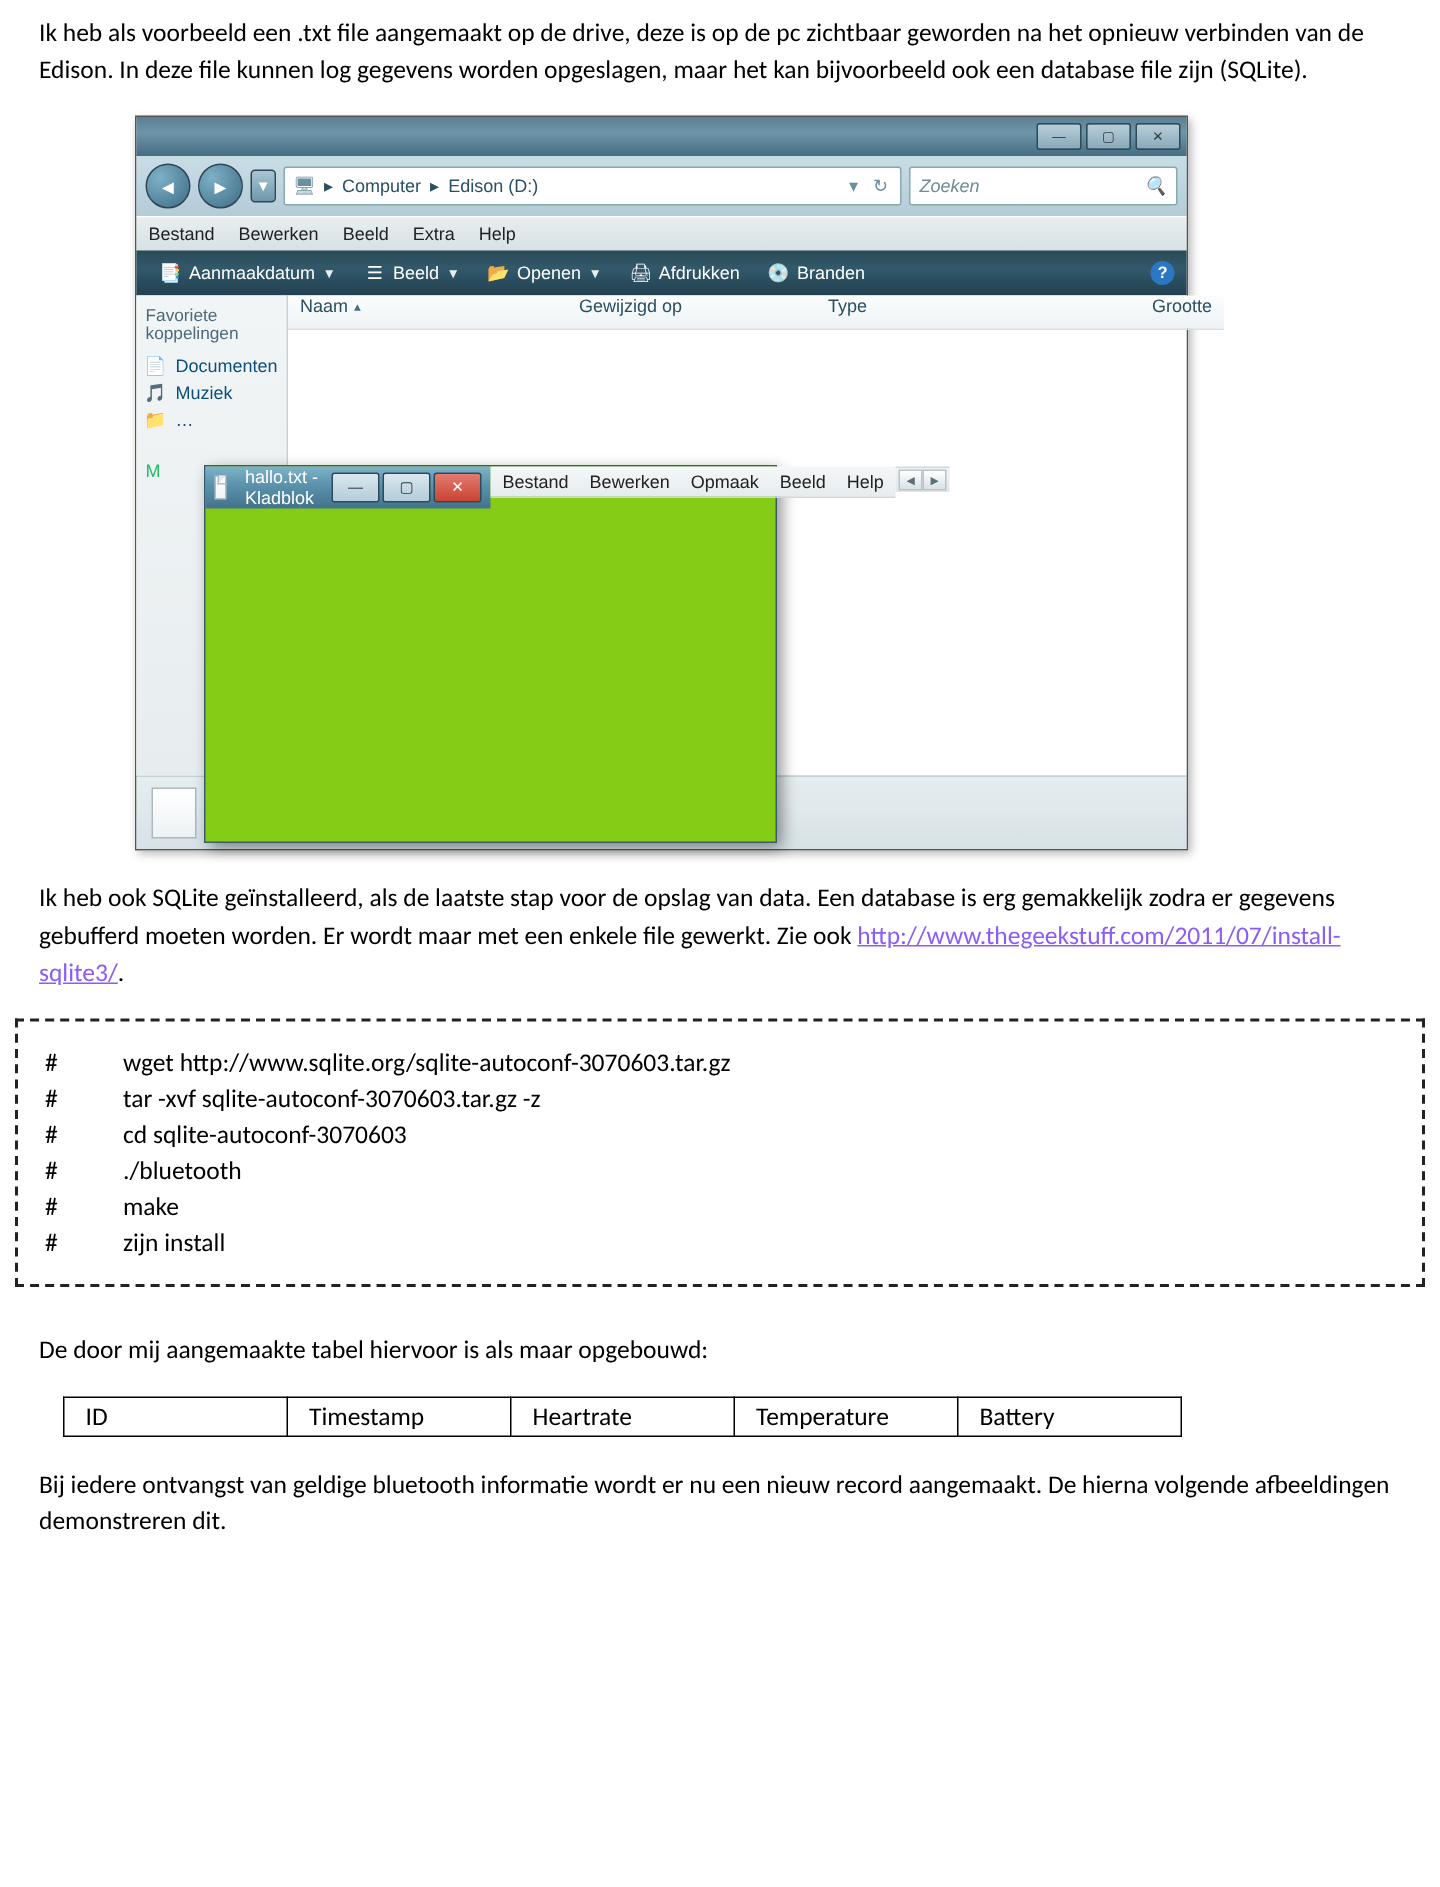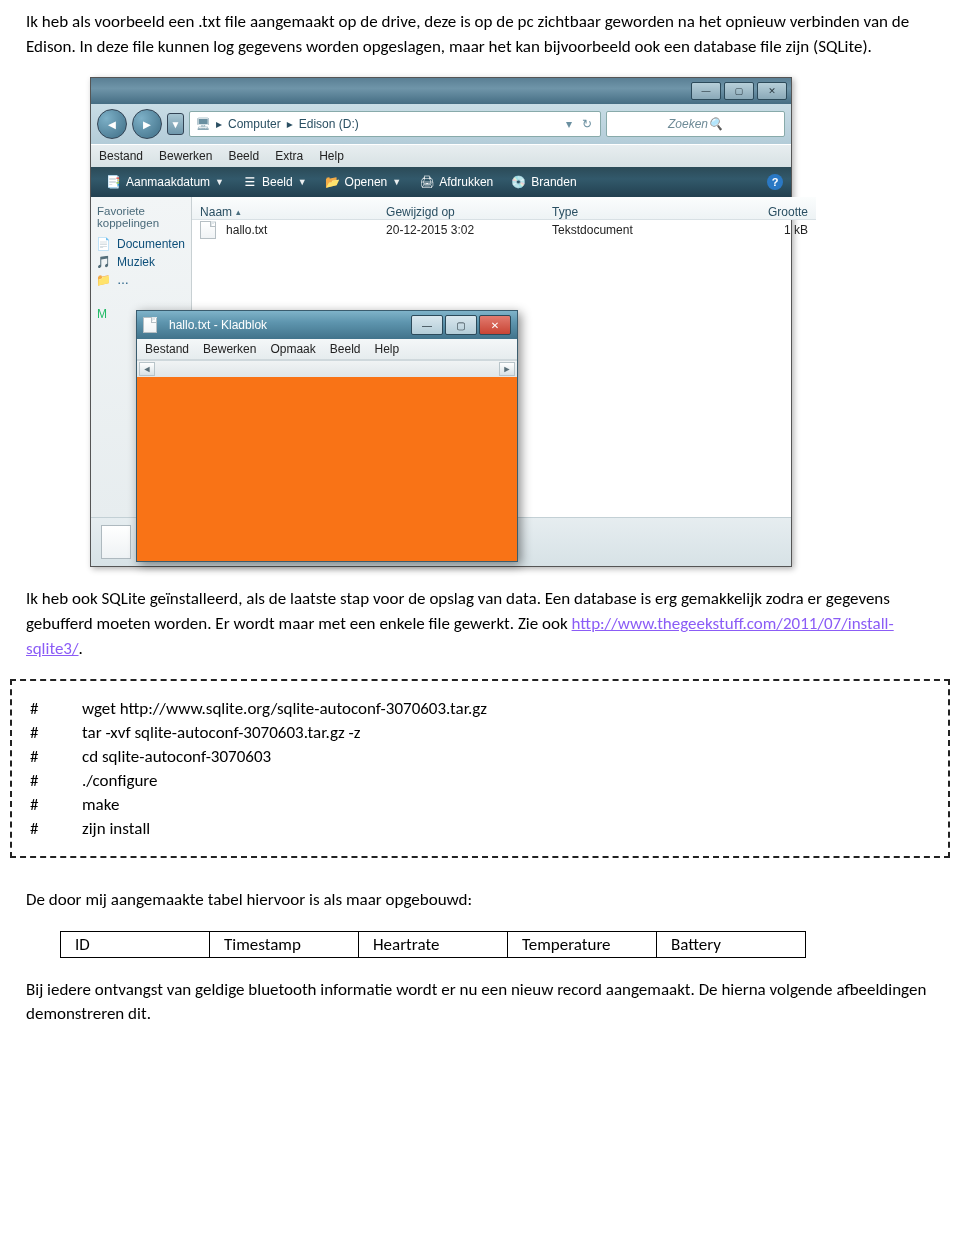--- a/index.html
+++ b/index.html
@@ -98,21 +98,21 @@
     height: 24px;
     background: #fff;
     border: 1px solid #8aa;
     border-radius: 2px;
     display: flex;
     align-items: center;
     padding: 0 6px;
     font-size: 12px;
     color: #6e8b97;
     font-style: italic;
-    justify-content: center;
+    justify-content: space-between;
   }
   .menubar {
     height: 22px;
     background: linear-gradient(#e8eef0,#d7e1e4);
     display: flex;
     align-items: center;
     padding: 0 8px;
     font-size: 12px;
     gap: 16px;
     border-top: 1px solid #fff;
@@ -165,21 +165,21 @@
   .sidebar .more { color: #2b6; margin-top: 18px;}
   .listpane {
     flex: 1;
     font-size: 12px;
     color: #222;
     position: relative;
   }
   .list-header {
     display: flex;
     height: 22px;
-    align-items: flex-end;
+    align-items: flex-start;
     border-bottom: 1px solid #d8e0e4;
     background: linear-gradient(#fbfdfd,#eef3f5);
     font-size: 12px;
     color: #2a4f62;
   }
   .col { padding: 0 8px; }
   .col-name { width: 170px; display: flex; align-items: center; gap: 4px;}
   .col-date { width: 150px; }
   .col-type { width: 150px; }
   .col-size { width: 90px; text-align: right; }
@@ -226,25 +226,25 @@
   .status-lines .lbl { color: #6a8390; }
 
   
   .notepad-window {
     position: absolute;
     left: 86px;
     top: 233px;
     width: 380px;
     height: 250px;
     border: 1px solid #3a5c6e;
-    background: #f97316;
+    background: #84cc16;
     box-shadow: 3px 3px 10px rgba(0,0,0,0.45);
     font-family: "Segoe UI", Tahoma, sans-serif;
     display: flex;
-    flex-direction: column;
+    flex-direction: row;
     z-index: 5;
   }
   .np-titlebar {
     height: 28px;
     background: linear-gradient(#7fb3c9,#5e95ae 40%,#41738b);
     display: flex;
     align-items: center;
     padding: 0 6px;
     color: #fff;
     font-size: 12px;
@@ -300,21 +300,21 @@
     padding: 14px 18px;
     margin: 12px 0 30px 0;
     font-size: 17px;
   }
   .codebox .cline { display: flex; gap: 40px; margin: 3px 0; }
   .codebox .hash { width: 12px; }
 
   
   table.schema {
     border-collapse: collapse;
-    margin: 6px 0 20px 50px;
+    margin: 6px 0 20px 32px;
     font-size: 17px;
   }
   table.schema td {
     border: 1px solid #000;
     padding: 2px 14px;
     min-width: 120px;
   }
 </style>
 </head>
 <body>
@@ -409,29 +409,20 @@
       <div class="listpane">
         <div class="list-header">
           <div class="col col-name">
             <span>Naam</span>
             <span class="sort-caret">▴</span>
           </div>
           <div class="col col-date">Gewijzigd op</div>
           <div class="col col-type">Type</div>
           <div class="col col-size">Grootte</div>
         </div>
-        <div class="list-row">
-          <div class="col col-name">
-            <span class="file-icon"></span>
-            <span>hallo.txt</span>
-          </div>
-          <div class="col col-date">20-12-2015 3:02</div>
-          <div class="col col-type">Tekstdocument</div>
-          <div class="col col-size">1 kB</div>
-        </div>
       </div>
     </div>
 
     <div class="statusbar">
       <div class="big-file-icon"></div>
       <div class="status-lines">
         <div class="line">
           <span>Tekstdocument</span>
           <span class="lbl">Grootte:</span>
           <span>7 bytes</span>
@@ -482,21 +473,21 @@
   <div class="cline">
       <span class="hash">#</span>
       <span>tar -xvf sqlite-autoconf-3070603.tar.gz -z</span>
     </div>
   <div class="cline">
       <span class="hash">#</span>
       <span>cd sqlite-autoconf-3070603</span>
     </div>
   <div class="cline">
       <span class="hash">#</span>
-      <span>./configure</span>
+      <span>./bluetooth</span>
     </div>
   <div class="cline">
       <span class="hash">#</span>
       <span>make</span>
     </div>
   <div class="cline">
       <span class="hash">#</span>
       <span>zijn install</span>
     </div>
 </div>

